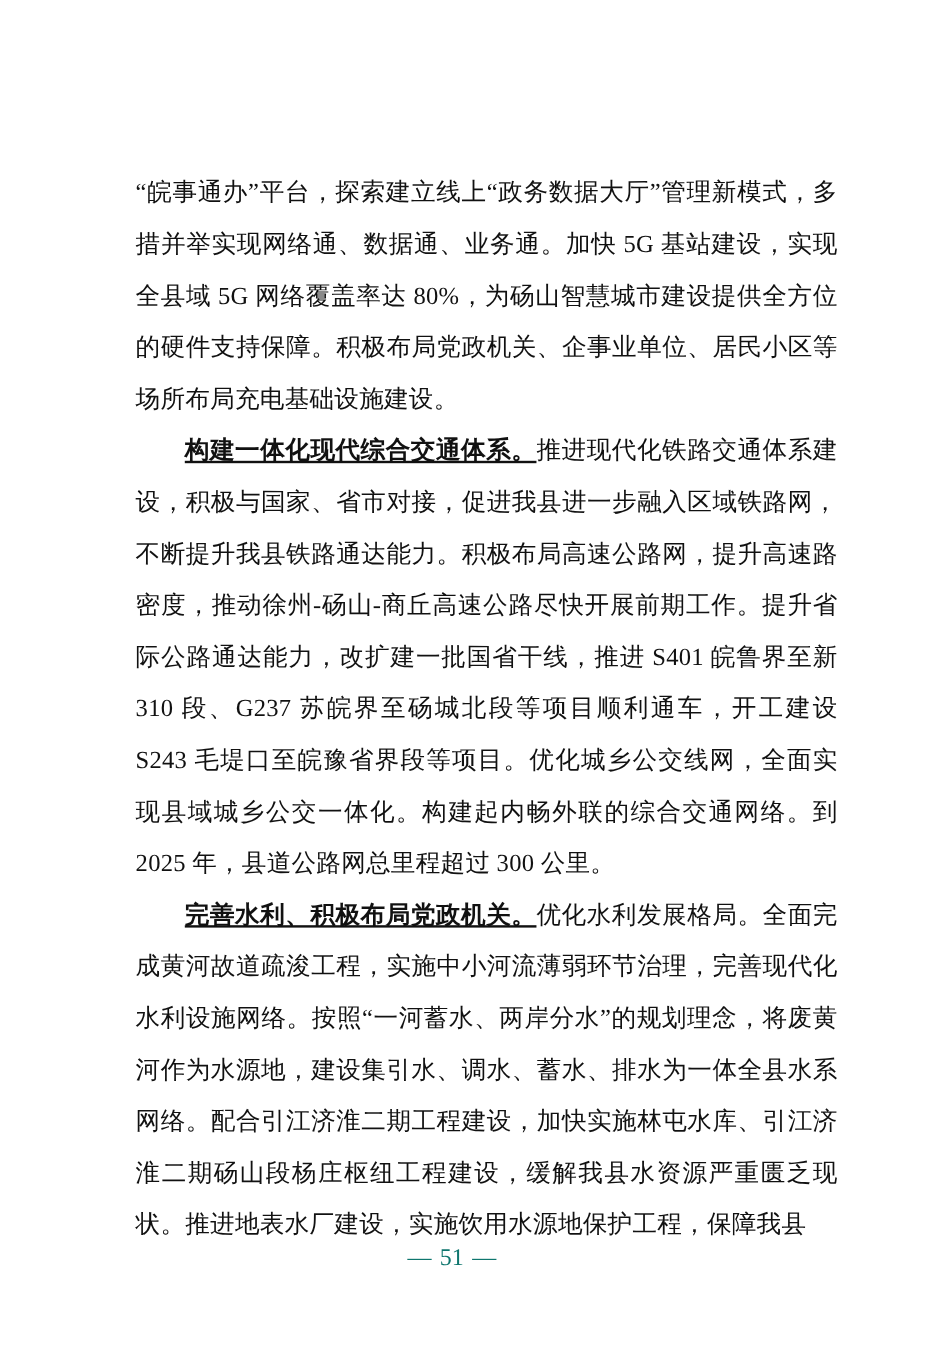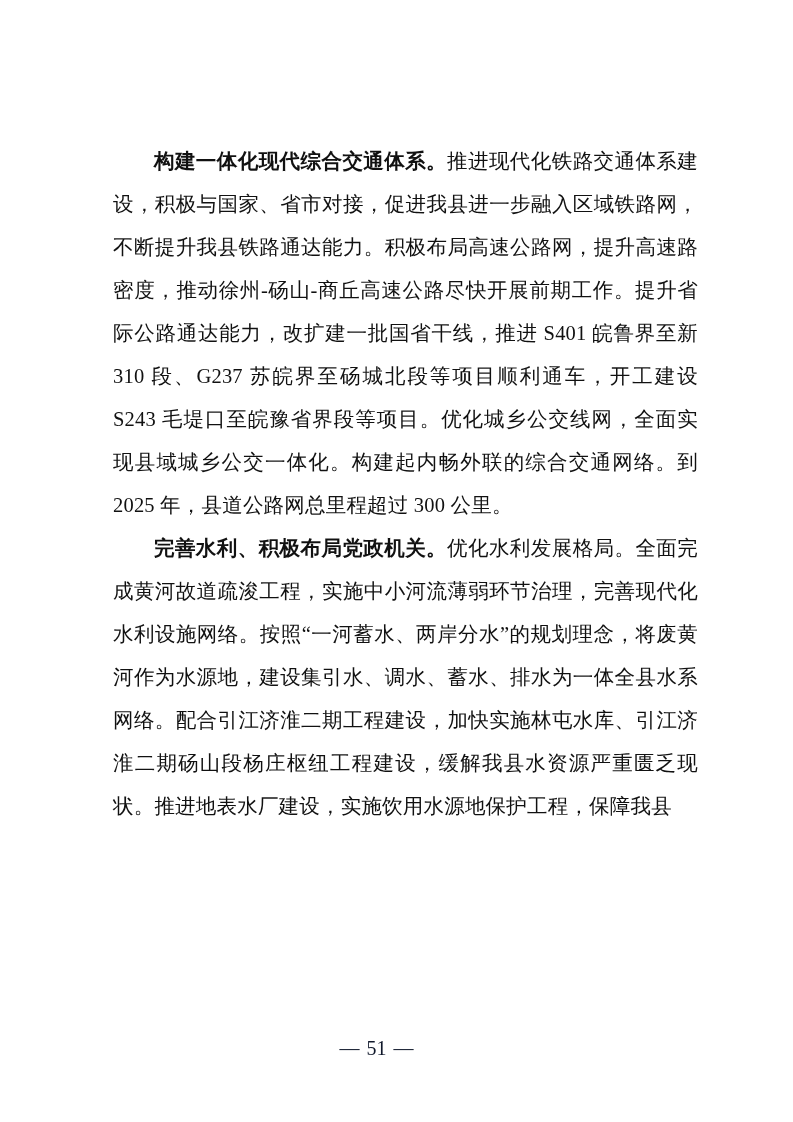--- a/index.html
+++ b/index.html
@@ -33,42 +33,44 @@
   }
   p.para {
     margin: 0;
     text-indent: 2em;
   }
   p.para.first {
     text-indent: 0;
   }
   .lead {
     font-weight: bold;
+    text-decoration: underline;
   }
   .page-number {
     position: absolute;
     left: 0;
     right: 0;
     bottom: 62px;
     text-align: center;
     font-size: 20px;
     font-family: "Liberation Serif", serif;
-    color: #0f172a;
+    color: #0f766e;
     padding-right: 40px;
   }
   .page-number .dash {
     padding: 0 7px;
   }
 </style>
 </head>
 <body>
 
 <div class="page">
   <div class="body-text">
 
+    <p class="para first"><span>“皖事通办”平台，探索建立线上“政务数据大厅”管理新模式，多措并举实现网络通、数据通、业务通。加快 5G 基站建设，实现全县域 5G 网络覆盖率达 80%，为砀山智慧城市建设提供全方位的硬件支持保障。积极布局党政机关、企事业单位、居民小区等场所布局充电基础设施建设。</span></p>
 
     <p class="para"><span class="lead">构建一体化现代综合交通体系。</span><span>推进现代化铁路交通体系建设，积极与国家、省市对接，促进我县进一步融入区域铁路网，不断提升我县铁路通达能力。积极布局高速公路网，提升高速路密度，推动徐州-砀山-商丘高速公路尽快开展前期工作。提升省际公路通达能力，改扩建一批国省干线，推进 S401 皖鲁界至新 310 段、G237 苏皖界至砀城北段等项目顺利通车，开工建设 S243 毛堤口至皖豫省界段等项目。优化城乡公交线网，全面实现县域城乡公交一体化。构建起内畅外联的综合交通网络。到 2025 年，县道公路网总里程超过 300 公里。</span></p>
 
     <p class="para"><span class="lead">完善水利、积极布局党政机关。</span><span>优化水利发展格局。全面完成黄河故道疏浚工程，实施中小河流薄弱环节治理，完善现代化水利设施网络。按照“一河蓄水、两岸分水”的规划理念，将废黄河作为水源地，建设集引水、调水、蓄水、排水为一体全县水系网络。配合引江济淮二期工程建设，加快实施林屯水库、引江济淮二期砀山段杨庄枢纽工程建设，缓解我县水资源严重匮乏现状。推进地表水厂建设，实施饮用水源地保护工程，保障我县</span></p>
 
   </div>
 </div>
 
 <div class="page-number">
   <span class="dash">—</span><span>51</span><span class="dash">—</span>

